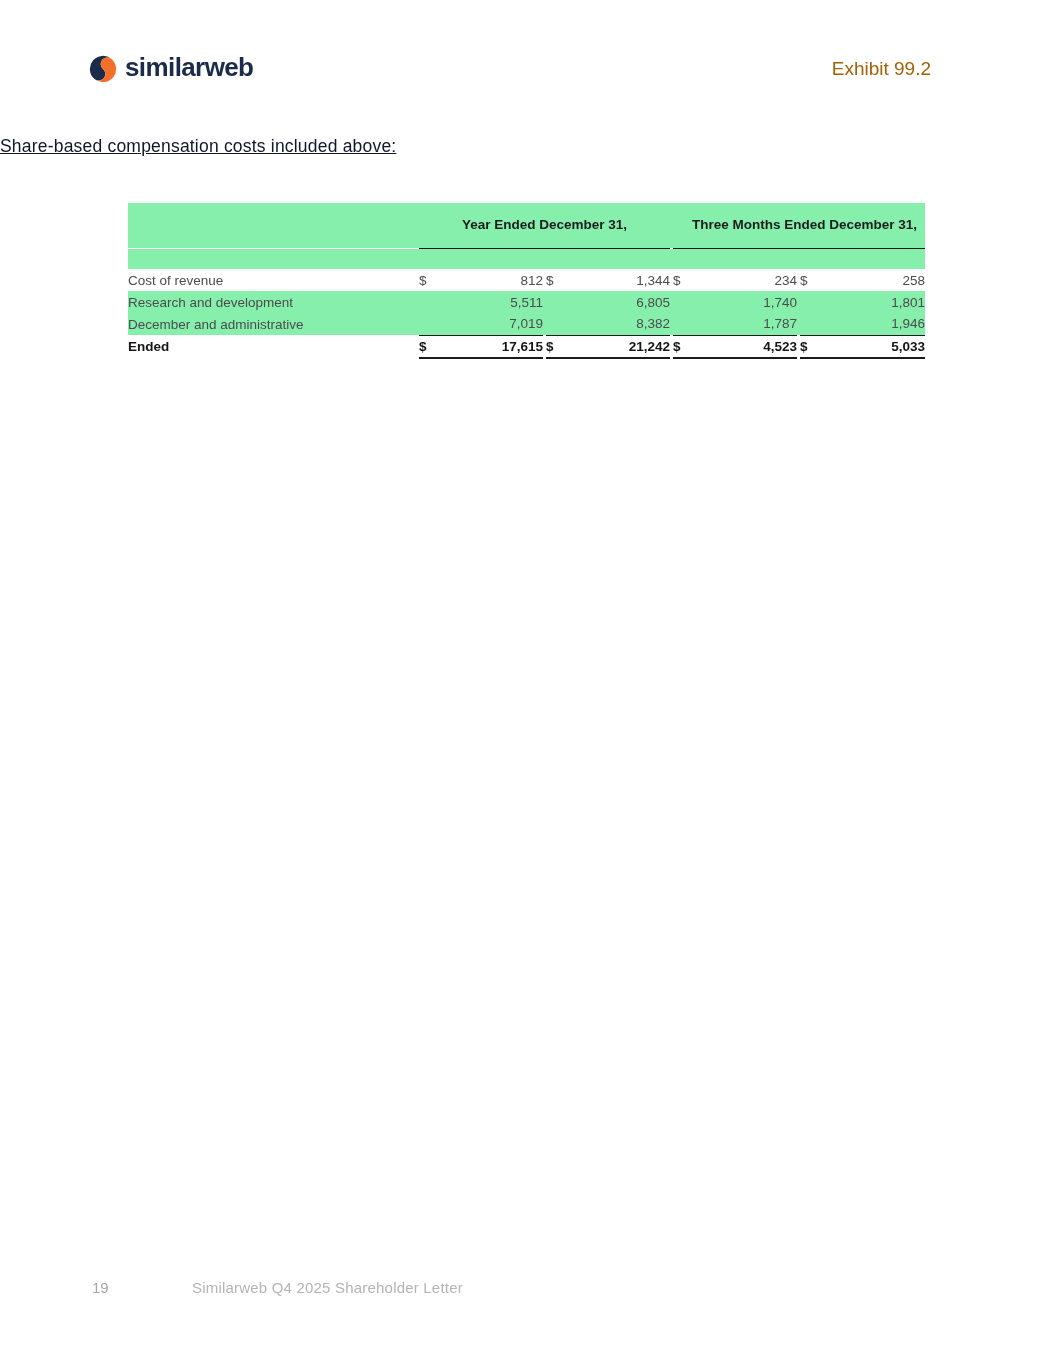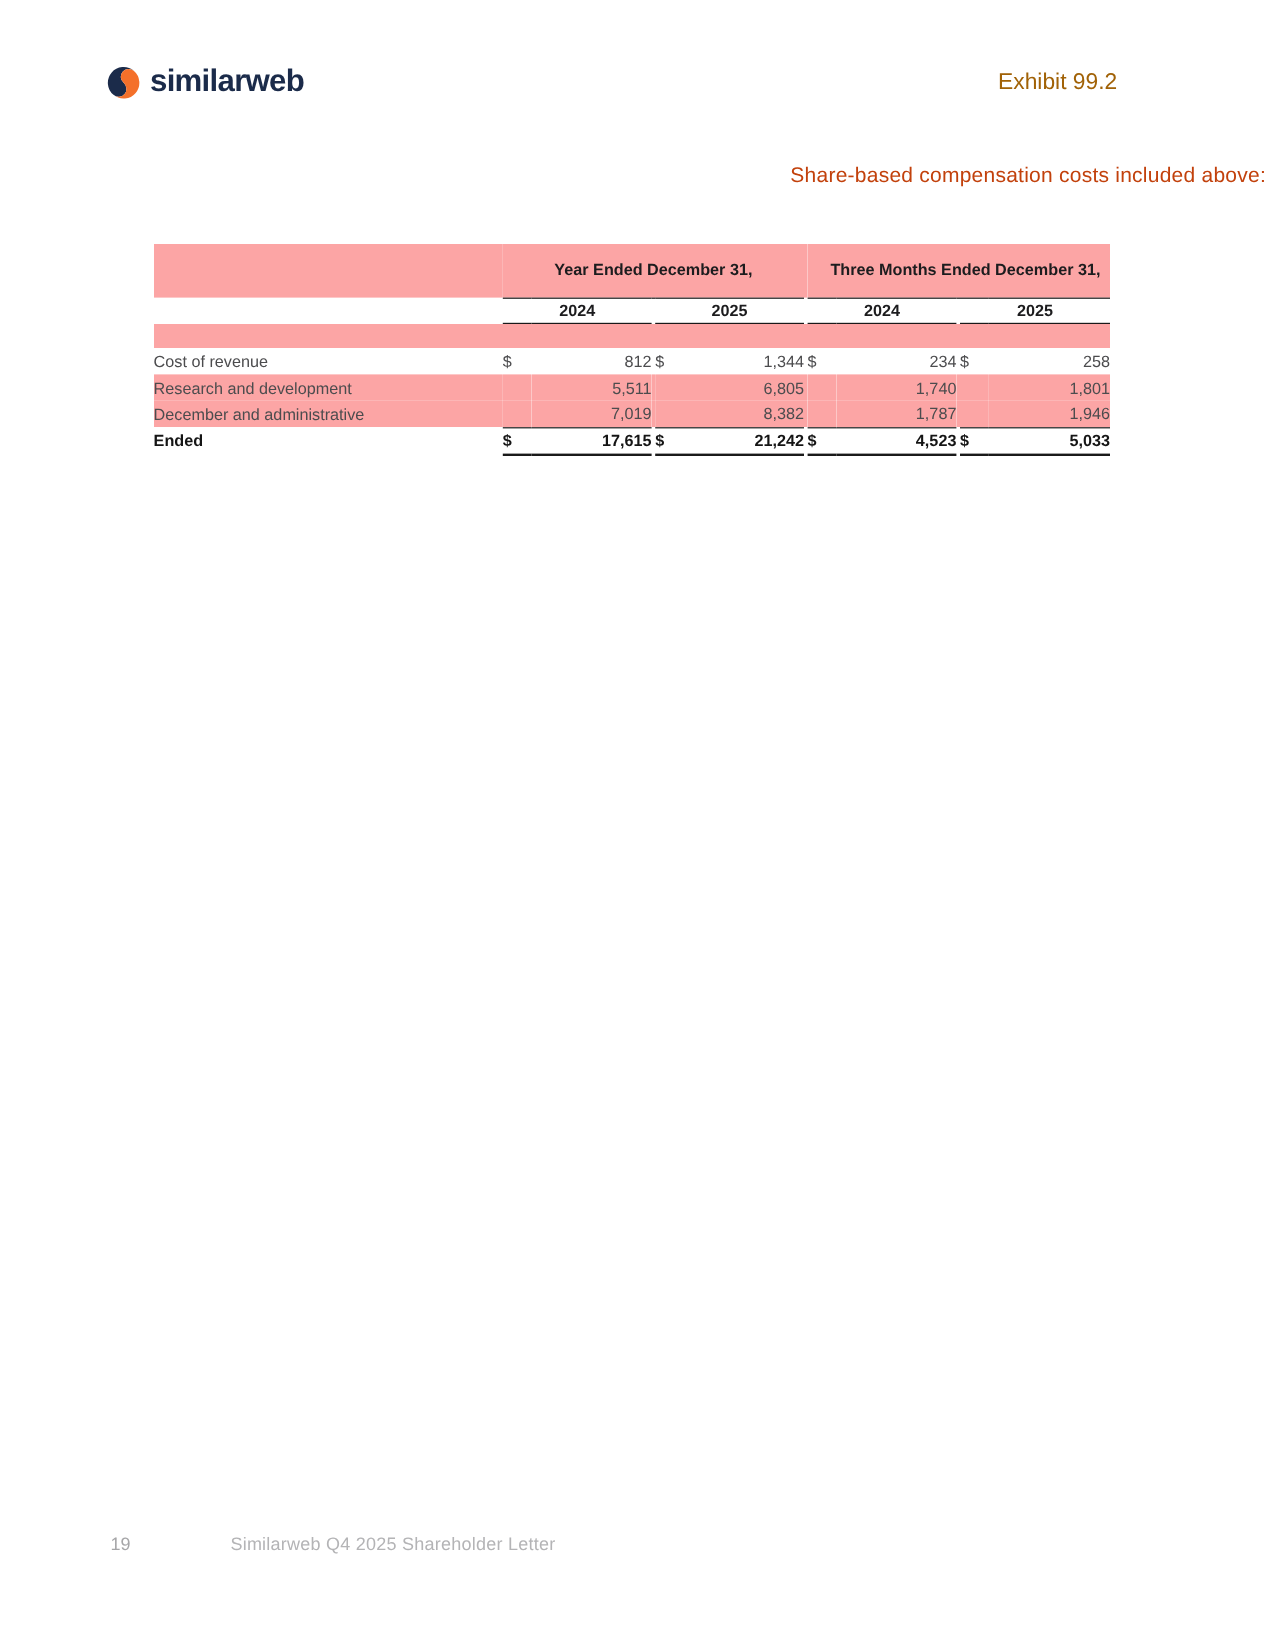--- a/index.html
+++ b/index.html
@@ -22,38 +22,39 @@
   .logo-mark { width:30px; height:30px; display:block; }
   .wordmark {
     font-size:26px; font-weight:bold; color:#1b2b4a;
     letter-spacing:-0.6px; line-height:1;
   }
   .exhibit { font-size:19px; color:#a16207; }
 
   
   .doc-title {
     position:absolute; top:136px; left:0; width:100%;
-    text-align:right; font-size:17.5px; color:#c2410c;
+    text-align:left; font-size:17.5px; color:#0f172a;
     letter-spacing:0.2px;
+    text-decoration:underline;
   }
 
   
   table.fin {
     position:absolute; top:203px; left:128px;
     width:797px; border-collapse:collapse; table-layout:fixed;
     font-size:13.5px; color:#4c4c4e;
   }
   table.fin td { padding:0; vertical-align:middle; overflow:hidden; white-space:nowrap; }
   .row-grp td   { height:45px; }
   .row-year td  { height:21px; }
   .row-spacer td{ height:21px; }
   .row-data td  { height:22px; }
   .row-total td { height:23px; }
 
-  .blue { background:#fca5a5; }
+  .blue { background:#86efac; }
 
   .lbl { text-align:left; padding-left:5px; }
   .cur { text-align:left; padding-left:7px; }
   .val { text-align:right; padding-right:3px; }
 
   .grp-hdr {
     font-weight:bold; color:#1c1c1e; text-align:center;
     vertical-align:bottom; padding-bottom:4px; white-space:normal;
     line-height:1.35;
   }
@@ -120,30 +121,20 @@
       <td class="blue"></td>
       <td class="blue grp-hdr underline" colspan="5">
         <span>Year Ended December 31,</span>
       </td>
       <td class="blue"></td>
       <td class="blue grp-hdr underline" colspan="5">
         <span>Three Months Ended December 31,</span>
       </td>
     </tr>
 
-    <tr class="row-year">
-      <td></td>
-      <td class="year-cell" colspan="2">2024</td>
-      <td></td>
-      <td class="year-cell" colspan="2">2025</td>
-      <td></td>
-      <td class="year-cell" colspan="2">2024</td>
-      <td></td>
-      <td class="year-cell" colspan="2">2025</td>
-    </tr>
 
     <tr class="row-spacer">
       <td class="blue" colspan="12"></td>
     </tr>
 
     <tr class="row-data">
       <td class="lbl">Cost of revenue</td>
       <td class="cur">$</td>
       <td class="val">812</td>
       <td></td>

